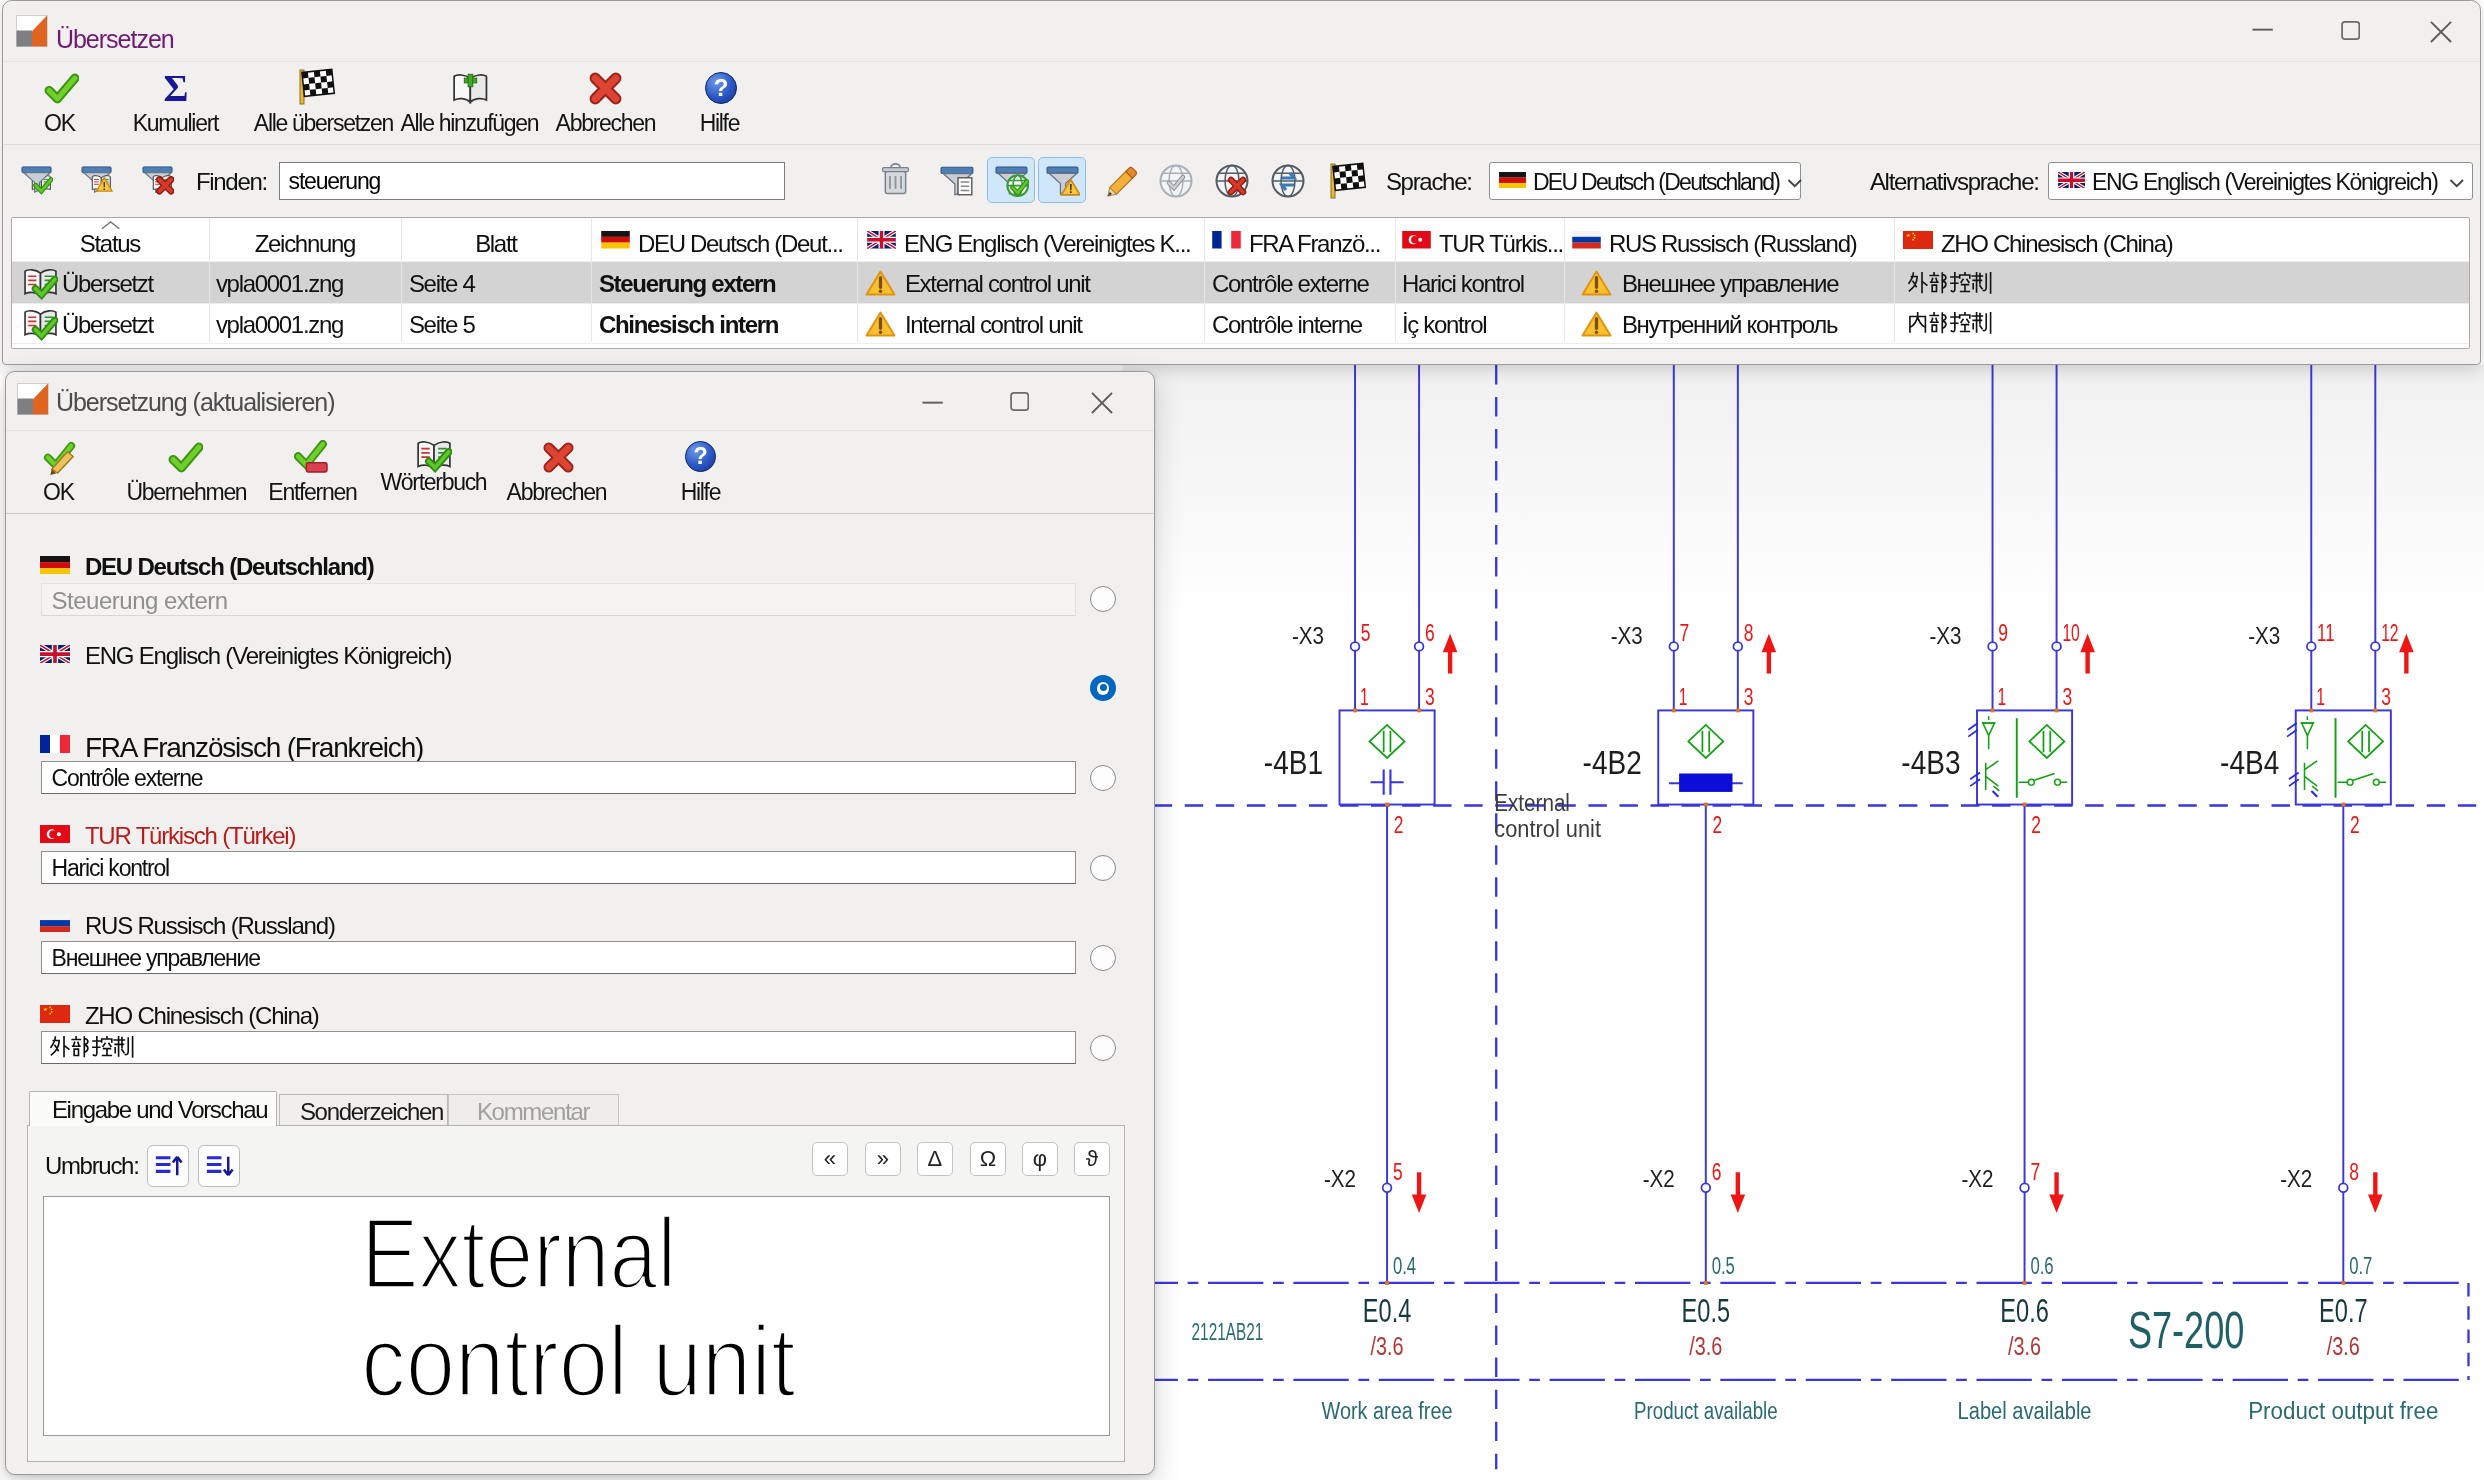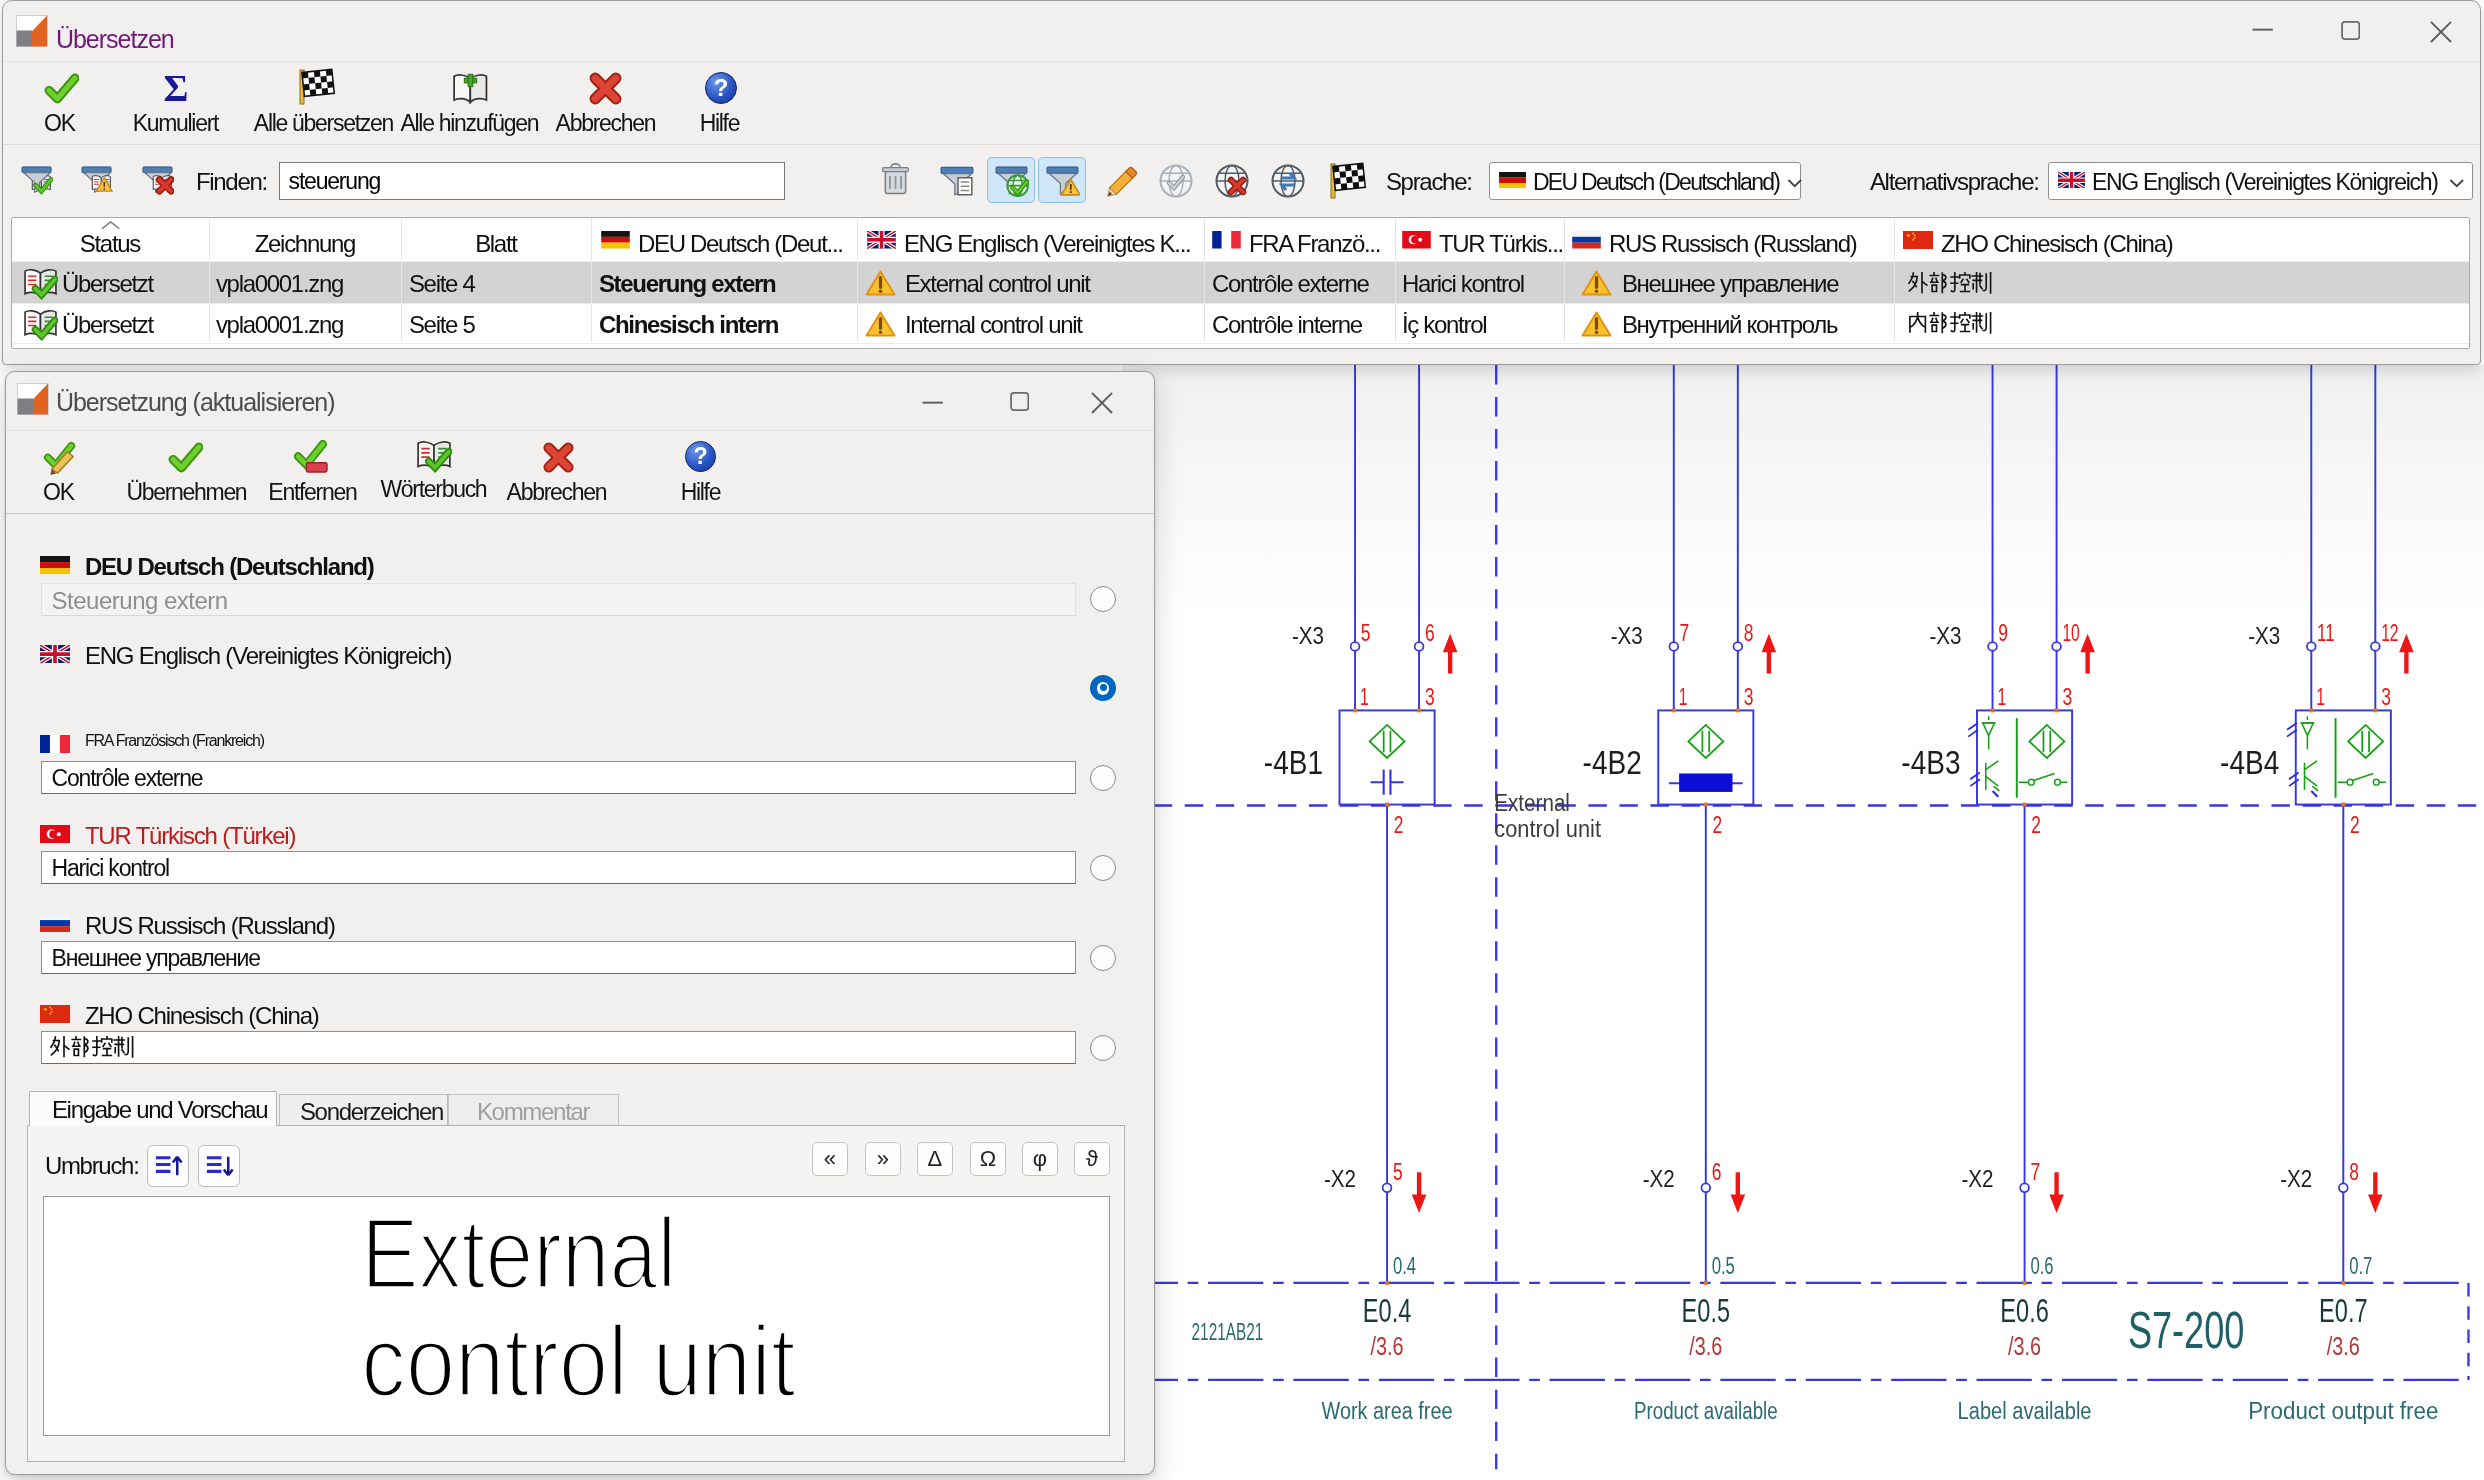--- a/index.html
+++ b/index.html
@@ -570,21 +570,21 @@
 <svg class="a" style="left:410px;top:66px;" width="36" height="36" viewBox="0 0 34 34">
       <g transform="translate(1 2) scale(1)">
         <path d="M16 5 C11 1 4 1 1 3 V25 C5 23 12 23 16 27 Z" fill="#f8f8f8" stroke="#333" stroke-width="1.6"></path>
         <path d="M16 5 C21 1 28 1 31 3 V25 C27 23 20 23 16 27 Z" fill="#e9e9e9" stroke="#333" stroke-width="1.6"></path>
         <path d="M4 8 h8 M4 12 h8 M4 16 h8" stroke="#cc3333" stroke-width="1.6" fill="none"></path>
         <path d="M20 8 h8 M20 12 h8 M20 16 h8" stroke="#2d8f2d" stroke-width="1.6" fill="none"></path>
       </g>
       <path d="M12 22 L18 28 L31 13" fill="none" stroke="#2f8c10" stroke-width="7" stroke-linecap="round"></path>
       <path d="M12 22 L18 28 L31 13" fill="none" stroke="#5fc62a" stroke-width="3.5" stroke-linecap="round"></path>
     </svg>
-    <div class="lbl" style="position:absolute;left:428px;top:104px;width:291px;margin-left:-146px;">Wörterbuch</div>
+    <div class="lbl" style="position:absolute;left:428px;top:97px;width:291px;margin-left:-146px;">Wörterbuch</div>
 <svg class="a" style="left:536px;top:69px;" width="33" height="33" viewBox="0 0 34 34">
       <path d="M7 7 L27 27 M27 7 L7 27" stroke="#9c2318" stroke-width="11" stroke-linecap="round"></path>
       <path d="M7 7 L27 27 M27 7 L7 27" stroke="#dd4433" stroke-width="7" stroke-linecap="round"></path>
     </svg>
     <div class="lbl" style="position:absolute;left:551px;top:107px;width:291px;margin-left:-146px;">Abbrechen</div>
 <svg class="a" style="left:678px;top:68px;" width="33" height="33" viewBox="0 0 34 34">
       <defs>
         <radialGradient id="hg699" cx="0.35" cy="0.3" r="0.9">
           <stop offset="0" stop-color="#6f9ae8"></stop>
           <stop offset="0.55" stop-color="#2b57c4"></stop>
@@ -613,21 +613,21 @@
     </svg>
 <div class="a" style="left:79px;top:270px;font-size:24px;color:#101010;letter-spacing:-1.2px;white-space:nowrap;">ENG Englisch (Vereinigtes Königreich)</div>
 <div class="a" style="left:1084px;top:303px;width:26px;height:26px;border-radius:50%;background:#0067c0;"></div>
     <div class="a" style="left:1091px;top:310px;width:12.6px;height:12.6px;border-radius:50%;background:#fff;"></div>
     <div class="a" style="left:1094px;top:312px;width:6.8px;height:6.8px;border-radius:50%;background:#0067c0;"></div>
 <svg class="a" style="left:34px;top:363px;" width="30" height="18.4" viewBox="0 0 31 19">
       <rect width="10.4" height="19" x="0" fill="#002395"></rect>
       <rect width="10.4" height="19" x="10.3" fill="#ffffff"></rect>
       <rect width="10.4" height="19" x="20.6" fill="#ED2939"></rect>
     </svg>
-<div class="a" style="left:79px;top:360px;font-size:16px;color:#101010;letter-spacing:-1.2px;white-space:nowrap;">FRA Französisch (Frankreich)</div>
+<div class="a" style="left:79px;top:360px;font-size:28px;color:#101010;letter-spacing:-1.2px;white-space:nowrap;">FRA Französisch (Frankreich)</div>
 <div class="fld" style="left:35px;top:389px;width:1035px;height:33px;padding-top:2.9px;">Contrôle externe</div>
 <div class="radio" style="left:1084px;top:393px;"></div>
 <svg class="a" style="left:34px;top:453px;" width="30" height="18.4" viewBox="0 0 31 19">
       <rect width="31" height="19" fill="#E30A17"></rect>
       <circle cx="12" cy="9.5" r="5" fill="#fff"></circle>
       <circle cx="13.6" cy="9.5" r="4" fill="#E30A17"></circle>
       <circle cx="19.5" cy="9.5" r="2.1" fill="#fff"></circle>
     </svg>
 <div class="a" style="left:79px;top:450px;font-size:24px;color:#b91c1c;letter-spacing:-1.2px;white-space:nowrap;">TUR Türkisch (Türkei)</div>
 <div class="fld" style="left:35px;top:479px;width:1035px;height:33px;padding-top:2.9px;">Harici kontrol</div>

